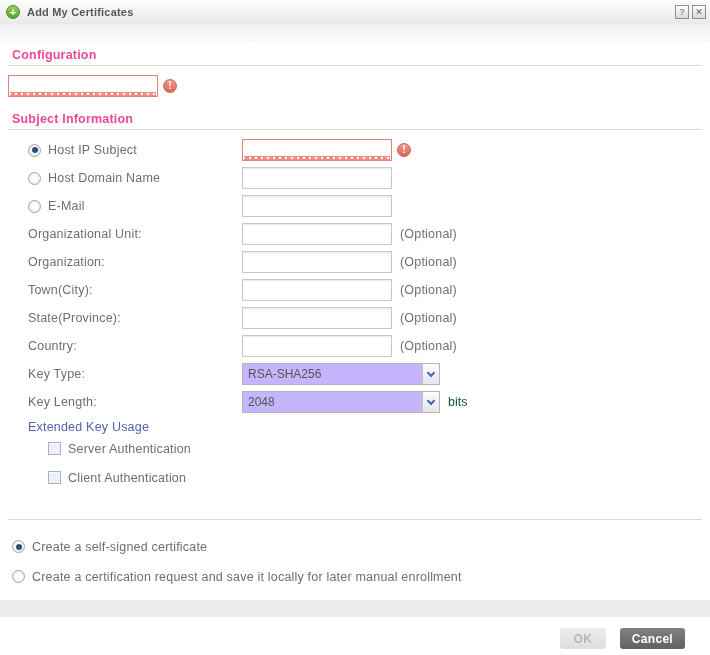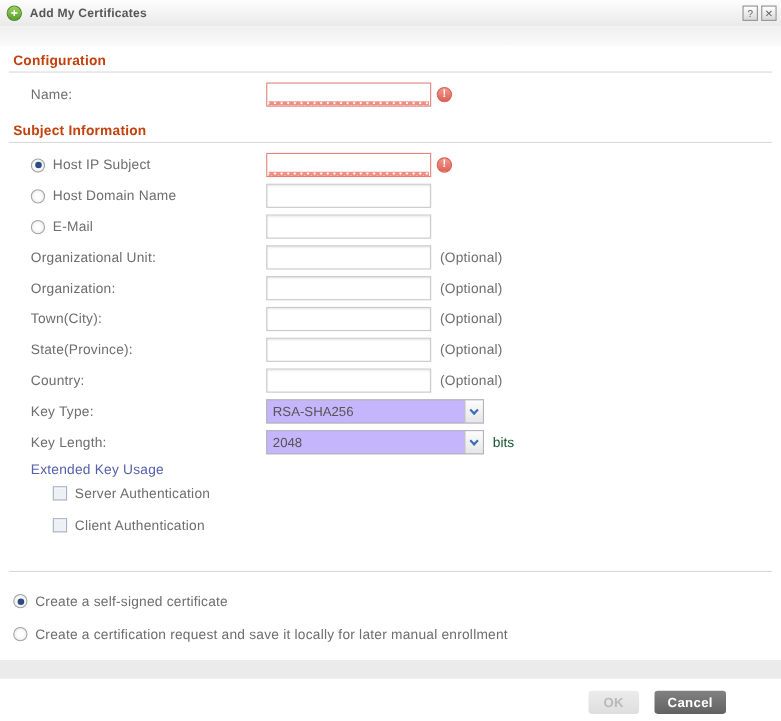--- a/index.html
+++ b/index.html
@@ -24,21 +24,21 @@
   .page-title { font-size:11px; font-weight:bold; color:#575757; letter-spacing:.2px; flex:1; }
   .win-btn {
     width:14px; height:14px; border:1px solid #8f8f8f; margin-left:3px;
     background:linear-gradient(#ffffff,#d8d8d8);
     color:#5f5f5f; font-size:9px; line-height:12px; text-align:center;
     display:inline-flex; align-items:center; justify-content:center; cursor:pointer;
   }
 
   
   .content { padding:2px 8px 0 8px; }
-  .section-heading { font-size:12.5px; font-weight:bold; color:#c2410c; margin:4px 0 3px 4px; letter-spacing:.2px; }
+  .section-heading { font-size:12.5px; font-weight:bold; color:#ec4899; margin:4px 0 3px 4px; letter-spacing:.2px; }
   .hr { border-top:1px solid #dadada; margin:2px 0 8px 0; }
 
   .row { display:flex; align-items:center; height:24px; margin-bottom:4px; }
   .lbl { width:234px; padding-left:20px; font-size:12.5px; color:#6e6e6e; letter-spacing:.2px; }
 
   .tinput {
     width:150px; height:22px; border:1px solid #c9c9c9; background:#fff;
     padding:2px 5px; font-family:"Liberation Sans",sans-serif; font-size:12px; color:#555;
     box-shadow:inset 0 1px 2px rgba(0,0,0,.10);
   }
@@ -90,21 +90,21 @@
   .suffix { font-size:12.5px; color:#14532d; margin-left:8px; }
 
   .sub-heading { font-size:12.5px; color:#5661ad; margin:6px 0 8px 20px; letter-spacing:.2px; }
   .cb-row { display:flex; align-items:flex-start; height:24px; margin-bottom:5px; padding-left:40px; }
 
   .bottom-divider { border-top:1px solid #d9d9d9; margin:24px 0 14px 0; }
   .bottom-radio-row { display:flex; align-items:center; height:25px; margin-bottom:5px; padding-left:4px; }
 
   
   .footer-strip { position:absolute; left:0; top:600px; width:710px; height:17px; background:#ebebeb; }
-  .footer-buttons { position:absolute; top:628px; right:50px; display:flex; gap:14px; }
+  .footer-buttons { position:absolute; top:628px; right:25px; display:flex; gap:14px; }
   .btn {
     min-width:46px; height:21px; border:none; border-radius:3px; padding:0 12px;
     font-family:"Liberation Sans",sans-serif; font-size:12px; font-weight:bold; letter-spacing:.3px;
     display:flex; align-items:center; justify-content:center; cursor:pointer;
   }
   .btn-ok { background:linear-gradient(#ececec,#dedede); color:#b9b9b9; }
   .btn-cancel { background:linear-gradient(#818181,#626262); color:#fff; }
 </style>
 </head>
 <body>
@@ -118,21 +118,20 @@
     <span class="win-btn">✕</span>
   </div>
   <div class="titlebar-gap"></div>
 
   <div class="content">
 
     <div class="section-heading">Configuration</div>
     <div class="hr"></div>
 
     <div class="row">
-      <span class="lbl">Name:</span>
       <span class="err-wrap">
         <input class="tinput" type="text" value="" style="">
         <span class="zigzag"></span>
       </span>
       <span class="warn-icon">!</span>
     </div>
 
     <div class="section-heading" style="margin-top:14px">Subject Information</div>
     <div class="hr"></div>
 

